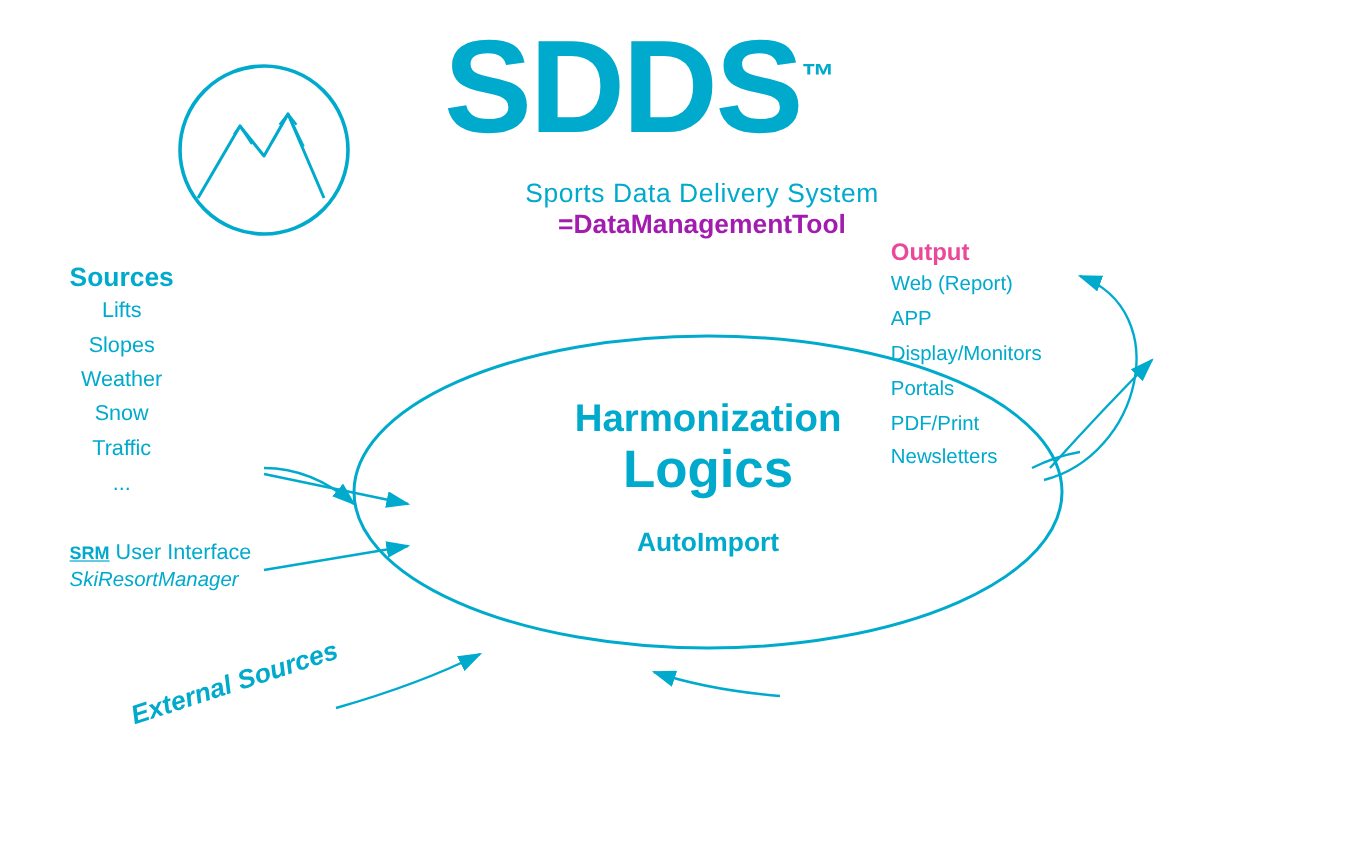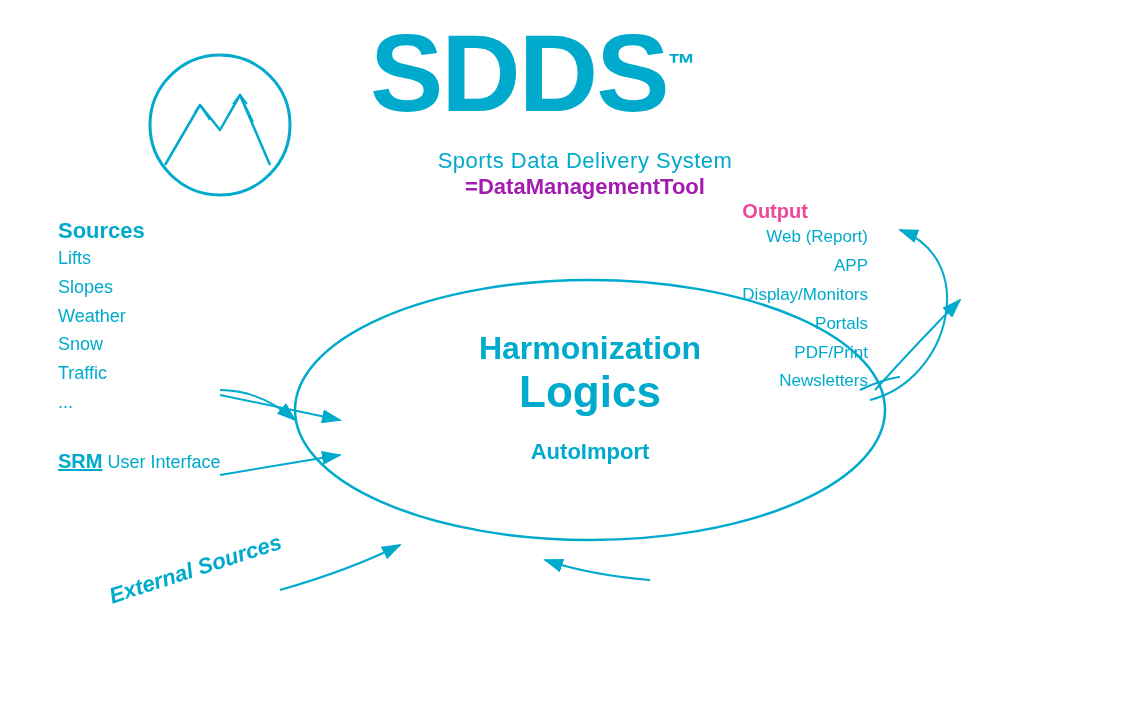--- a/index.html
+++ b/index.html
@@ -67,36 +67,36 @@
       top: 218px;
       left: 58px;
     }
     .sources-title {
       font-size: 22px;
       font-weight: 700;
       color: #00aacc;
     }
     .sources-items {
       list-style: none;
-      text-align: left;
+      text-align: center;
     }
     .sources-items li {
       font-size: 18px;
       color: #00aacc;
       line-height: 1.6;
     }
 
     
     .srm-block {
       position: absolute;
       top: 450px;
       left: 58px;
     }
     .srm-title {
-      font-size: 20px;
+      font-size: 15px;
       color: #00aacc;
       font-weight: 700;
       text-decoration: underline;
       display: inline;
     }
     .srm-ui {
       font-size: 18px;
       color: #00aacc;
       font-weight: 400;
     }
@@ -129,21 +129,20 @@
       top: 200px;
       right: 60px;
     }
     .output-title {
       font-size: 20px;
       font-weight: 700;
       color: #ec4899;
     }
     .output-items {
       list-style: none;
-      text-align: right;
     }
     .output-items li {
       font-size: 17px;
       color: #00aacc;
       line-height: 1.7;
     }
 
     
     .center-ellipse-container {
       position: absolute;
@@ -246,20 +245,21 @@
       <li>Snow</li>
       <li>Traffic</li>
       <li>...</li>
     </ul>
   </div>
 
   <div class="srm-block">
     <div>
       <span class="srm-title">SRM</span><span class="srm-ui"> User Interface</span>
     </div>
+    <div class="ski-resort-manager">SkiResortManager</div>
   </div>
 
   <div class="external-sources">
     <span>External</span> <span>Sources</span>
   </div>
 
   <div class="output-block">
     <div class="output-title">Output</div>
     <ul class="output-items">
       <li>Web (Report)</li>

